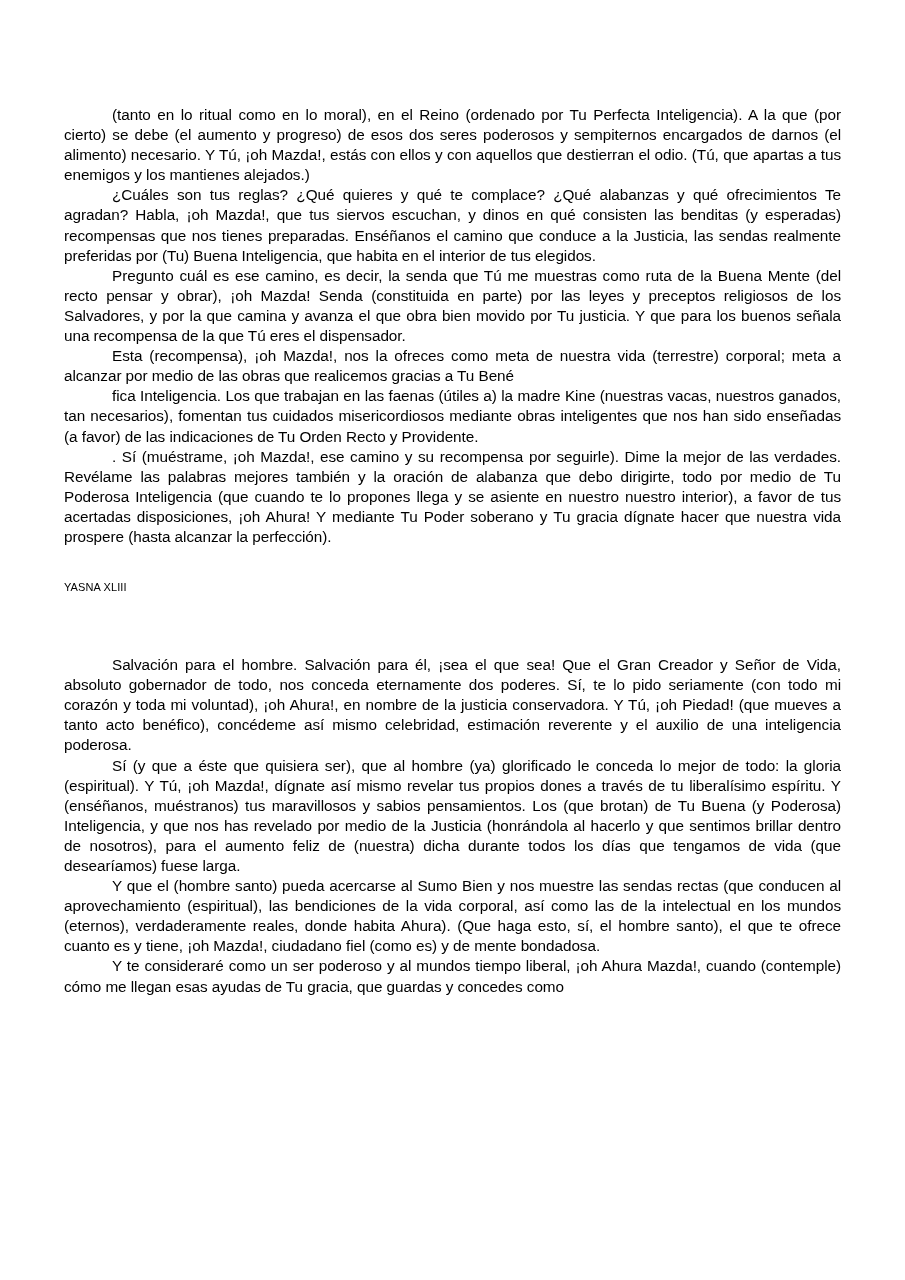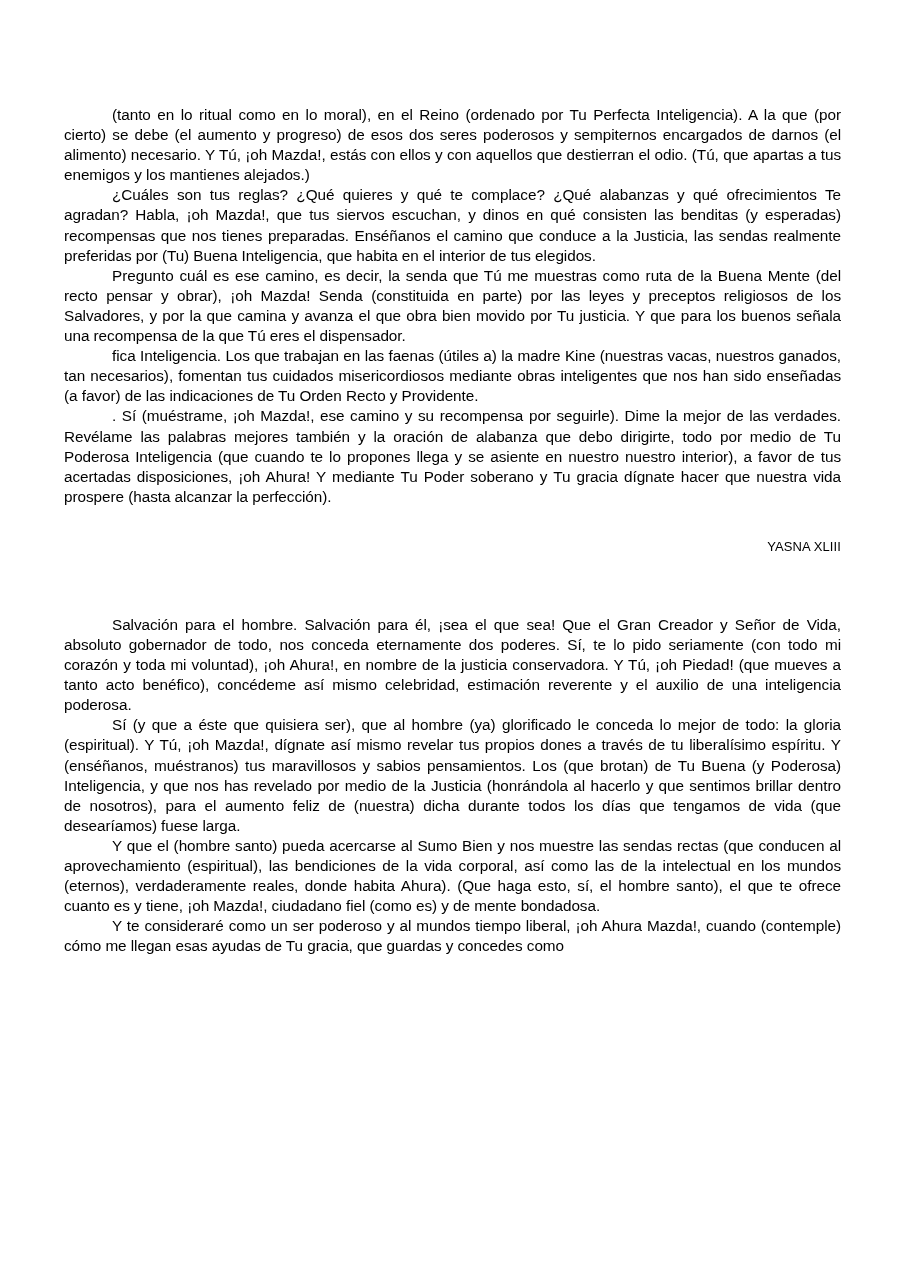--- a/index.html
+++ b/index.html
@@ -38,24 +38,24 @@
     text-indent: 48px;
     letter-spacing: -0.05px;
     word-spacing: 0px;
     -webkit-font-smoothing: none;
   }
   .spacer-before-title {
     height: 30px;
   }
   h1.yasna-title {
     margin: 0;
-    font-size: 13px;
+    font-size: 11px;
     line-height: 20px;
     font-weight: normal;
-    text-align: right;
+    text-align: left;
     letter-spacing: 0.1px;
   }
   .gap-after-yasna {
     height: 28px;
   }
   .subtitle {
     margin: 0;
     font-size: 14.4px;
     line-height: 21.5px;
     font-weight: normal;
@@ -71,20 +71,21 @@
 </style>
 </head>
 <body>
 
 <div class="page">
   <div class="text-block">
 
     <p class="para">(tanto en lo ritual como en lo moral), en el Reino (ordenado por Tu Perfecta Inteligencia). A la que (por cierto) se debe (el aumento y progreso) de esos dos seres poderosos y sempiternos encargados de darnos (el alimento) necesario. Y Tú, ¡oh Mazda!, estás con ellos y con aquellos que destierran el odio. (Tú, que apartas a tus enemigos y los mantienes alejados.)</p>
     <p class="para">¿Cuáles son tus reglas? ¿Qué quieres y qué te complace? ¿Qué alabanzas y qué ofrecimientos Te agradan? Habla, ¡oh Mazda!, que tus siervos escuchan, y dinos en qué consisten las benditas (y esperadas) recompensas que nos tienes preparadas. Enséñanos el camino que conduce a la Justicia, las sendas realmente preferidas por (Tu) Buena Inteligencia, que habita en el interior de tus elegidos.</p>
     <p class="para">Pregunto cuál es ese camino, es decir, la senda que Tú me muestras como ruta de la Buena Mente (del recto pensar y obrar), ¡oh Mazda! Senda (constituida en parte) por las leyes y preceptos religiosos de los Salvadores, y por la que camina y avanza el que obra bien movido por Tu justicia. Y que para los buenos señala una recompensa de la que Tú eres el dispensador.</p>
+    <p class="para">Esta (recompensa), ¡oh Mazda!, nos la ofreces como meta de nuestra vida (terrestre) corporal; meta a alcanzar por medio de las obras que realicemos gracias a Tu Bené</p>
     <p class="para">fica Inteligencia. Los que trabajan en las faenas (útiles a) la madre Kine (nuestras vacas, nuestros ganados, tan necesarios), fomentan tus cuidados misericordiosos mediante obras inteligentes que nos han sido enseñadas (a favor) de las indicaciones de Tu Orden Recto y Providente.</p>
     <p class="para">. Sí (muéstrame, ¡oh Mazda!, ese camino y su recompensa por seguirle). Dime la mejor de las verdades. Revélame las palabras mejores también y la oración de alabanza que debo dirigirte, todo por medio de Tu Poderosa Inteligencia (que cuando te lo propones llega y se asiente en nuestro nuestro interior), a favor de tus acertadas disposiciones, ¡oh Ahura! Y mediante Tu Poder soberano y Tu gracia dígnate hacer que nuestra vida prospere (hasta alcanzar la perfección).</p>
 
     <div class="spacer-before-title"></div>
 
     <h1 class="yasna-title">YASNA XLIII</h1>
 
     <div class="gap-after-yasna"></div>
 
 

